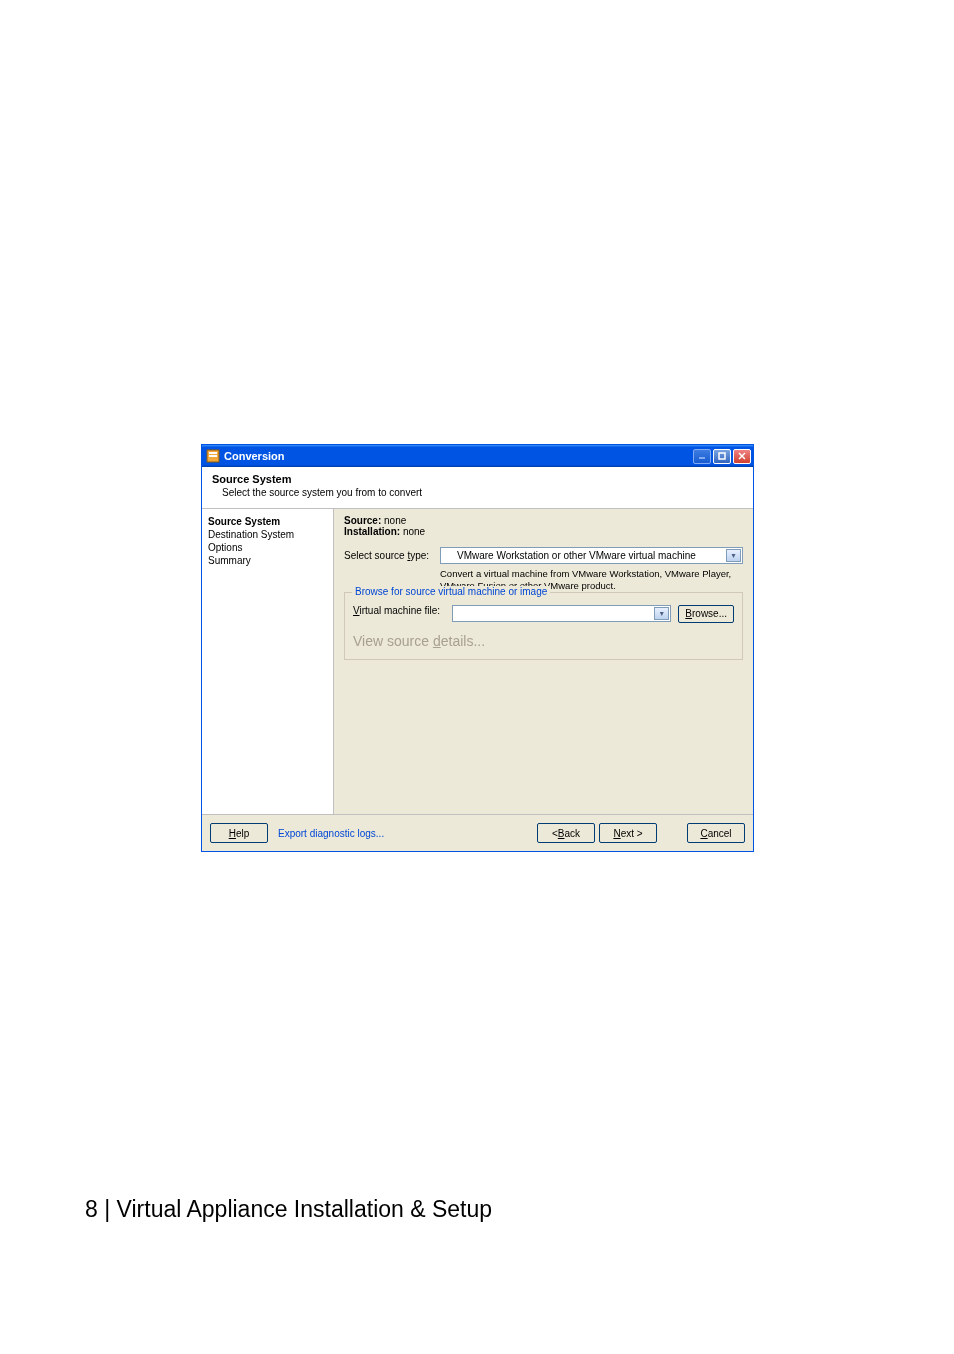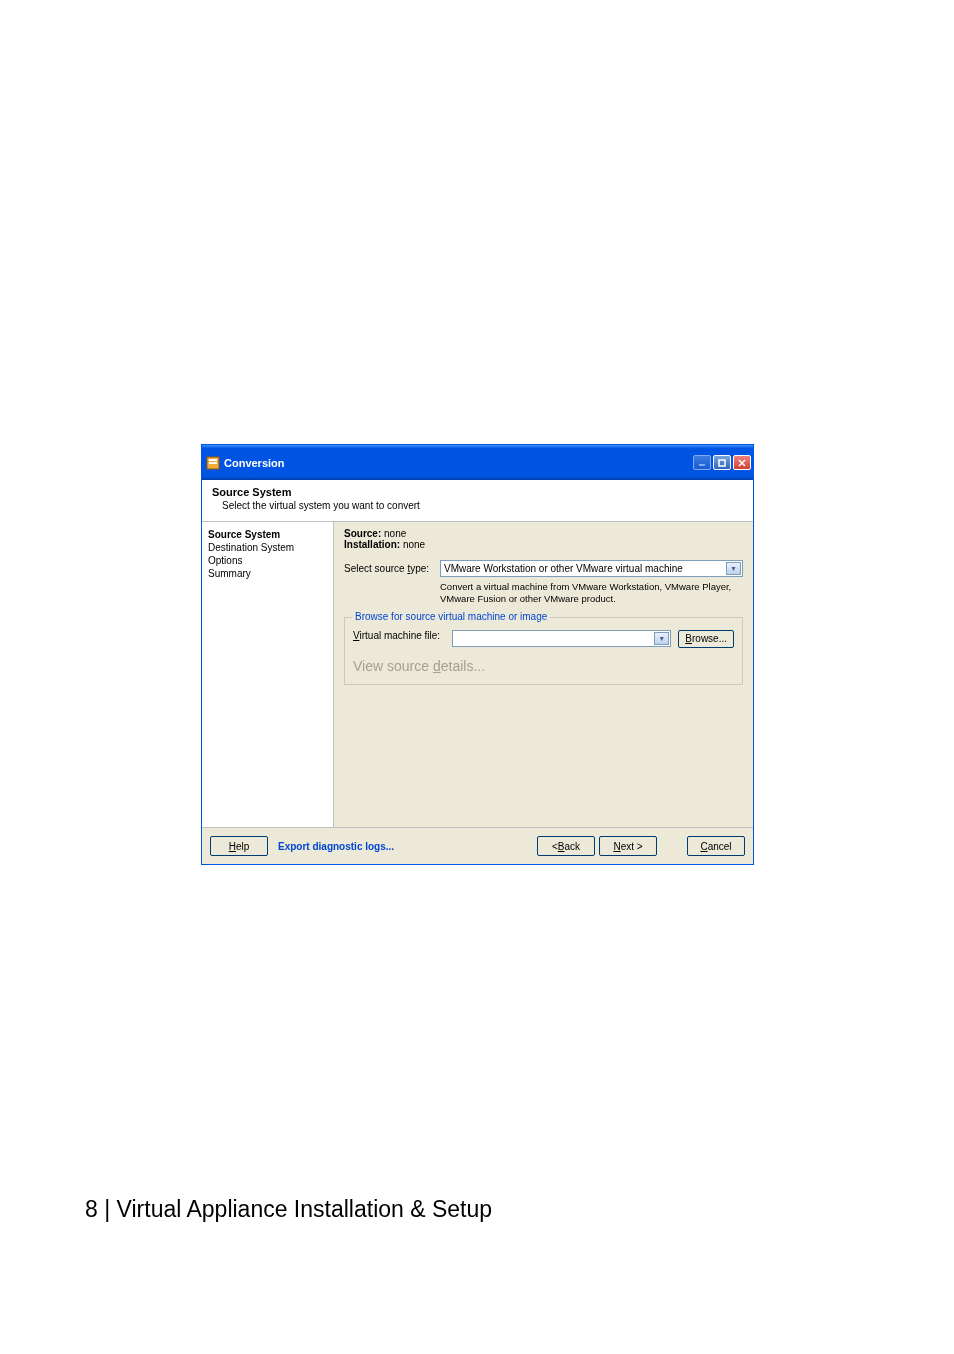--- a/index.html
+++ b/index.html
@@ -16,21 +16,21 @@
     top: 444px;
     width: 553px;
   }
   .window {
     width: 553px;
     border: 1px solid #0054e3;
     background: #ece9d8;
     font-size: 10px;
   }
   .titlebar {
-    height: 35px;
+    height: 22px;
     background: linear-gradient(to bottom, #3a93ff 0%, #0054e3 10%, #0054e3 90%, #003ba6 100%);
     display: flex;
     align-items: center;
     padding: 0 2px 0 4px;
     color: #fff;
   }
   .titlebar-icon {
     width: 14px;
     height: 14px;
     margin-right: 4px;
@@ -93,38 +93,37 @@
   .src-type-label { width: 96px; }
   .src-type-label .ul { text-decoration: underline; }
   .dropdown {
     flex: 1;
     height: 17px;
     background: #fff;
     border: 1px solid #7f9db9;
     display: flex;
     align-items: center;
     justify-content: space-between;
-    padding: 0 1px 0 3px;
+    padding: 0 1px 0 16px;
     font-size: 10px;
   }
   .dropdown-arrow {
     width: 15px; height: 13px;
     background: linear-gradient(to bottom,#e8f0ff,#bcd2ee);
     border: 1px solid #7f9db9;
     display: flex; align-items: center; justify-content: center;
     font-size: 8px; color: #4d6185;
   }
   .hint-text {
     font-size: 9.5px;
     padding: 2px 0 0 96px;
     line-height: 1.25;
   }
 
   .fieldset {
-    margin-top: 12px;
     padding: 12px 8px 10px 8px;
     position: relative;
     border: 1px solid #d0c8b8;
   }
   .fieldset-legend {
     position: absolute;
     top: -7px;
     left: 7px;
     background: #ece9d8;
     padding: 0 3px;
@@ -175,21 +174,21 @@
     min-width: 58px;
     padding: 0 8px;
     background: #ece9d8;
     border: 1px solid #003c74;
     border-radius: 2px;
     font-size: 10px;
     display: inline-flex; align-items: center; justify-content: center;
   }
   .wiz-btn .ul { text-decoration: underline; }
   .wiz-btn + .wiz-btn { margin-left: 4px; }
-  .export-link { color: #0046d5; font-size: 10px; font-weight: bold; }
+  .export-link { color: #0046d5; font-size: 10px; }
 
   .page-number-line {
     position: absolute;
     left: 85px;
     top: 1196px;
     font-family: Arial, sans-serif;
     font-size: 23px;
     color: #000;
   }
 </style>
@@ -223,21 +222,21 @@
             <svg width="8" height="8">
               <line x1="1" y1="1" x2="7" y2="7" stroke="#fff" stroke-width="1.5"></line>
               <line x1="7" y1="1" x2="1" y2="7" stroke="#fff" stroke-width="1.5"></line>
             </svg>
           </div>
       </div>
     </div>
 
     <div class="header-panel">
       <div class="header-title">Source System</div>
-      <div class="header-sub">Select the virtual system you want to convert</div>
+      <div class="header-sub">Select the source system you from to convert</div>
     </div>
 
     <div class="body-area">
       <div class="sidebar">
         <div class="item active">Source System</div>
         <div class="item">Destination System</div>
         <div class="item">Options</div>
         <div class="item">Summary</div>
       </div>
 

